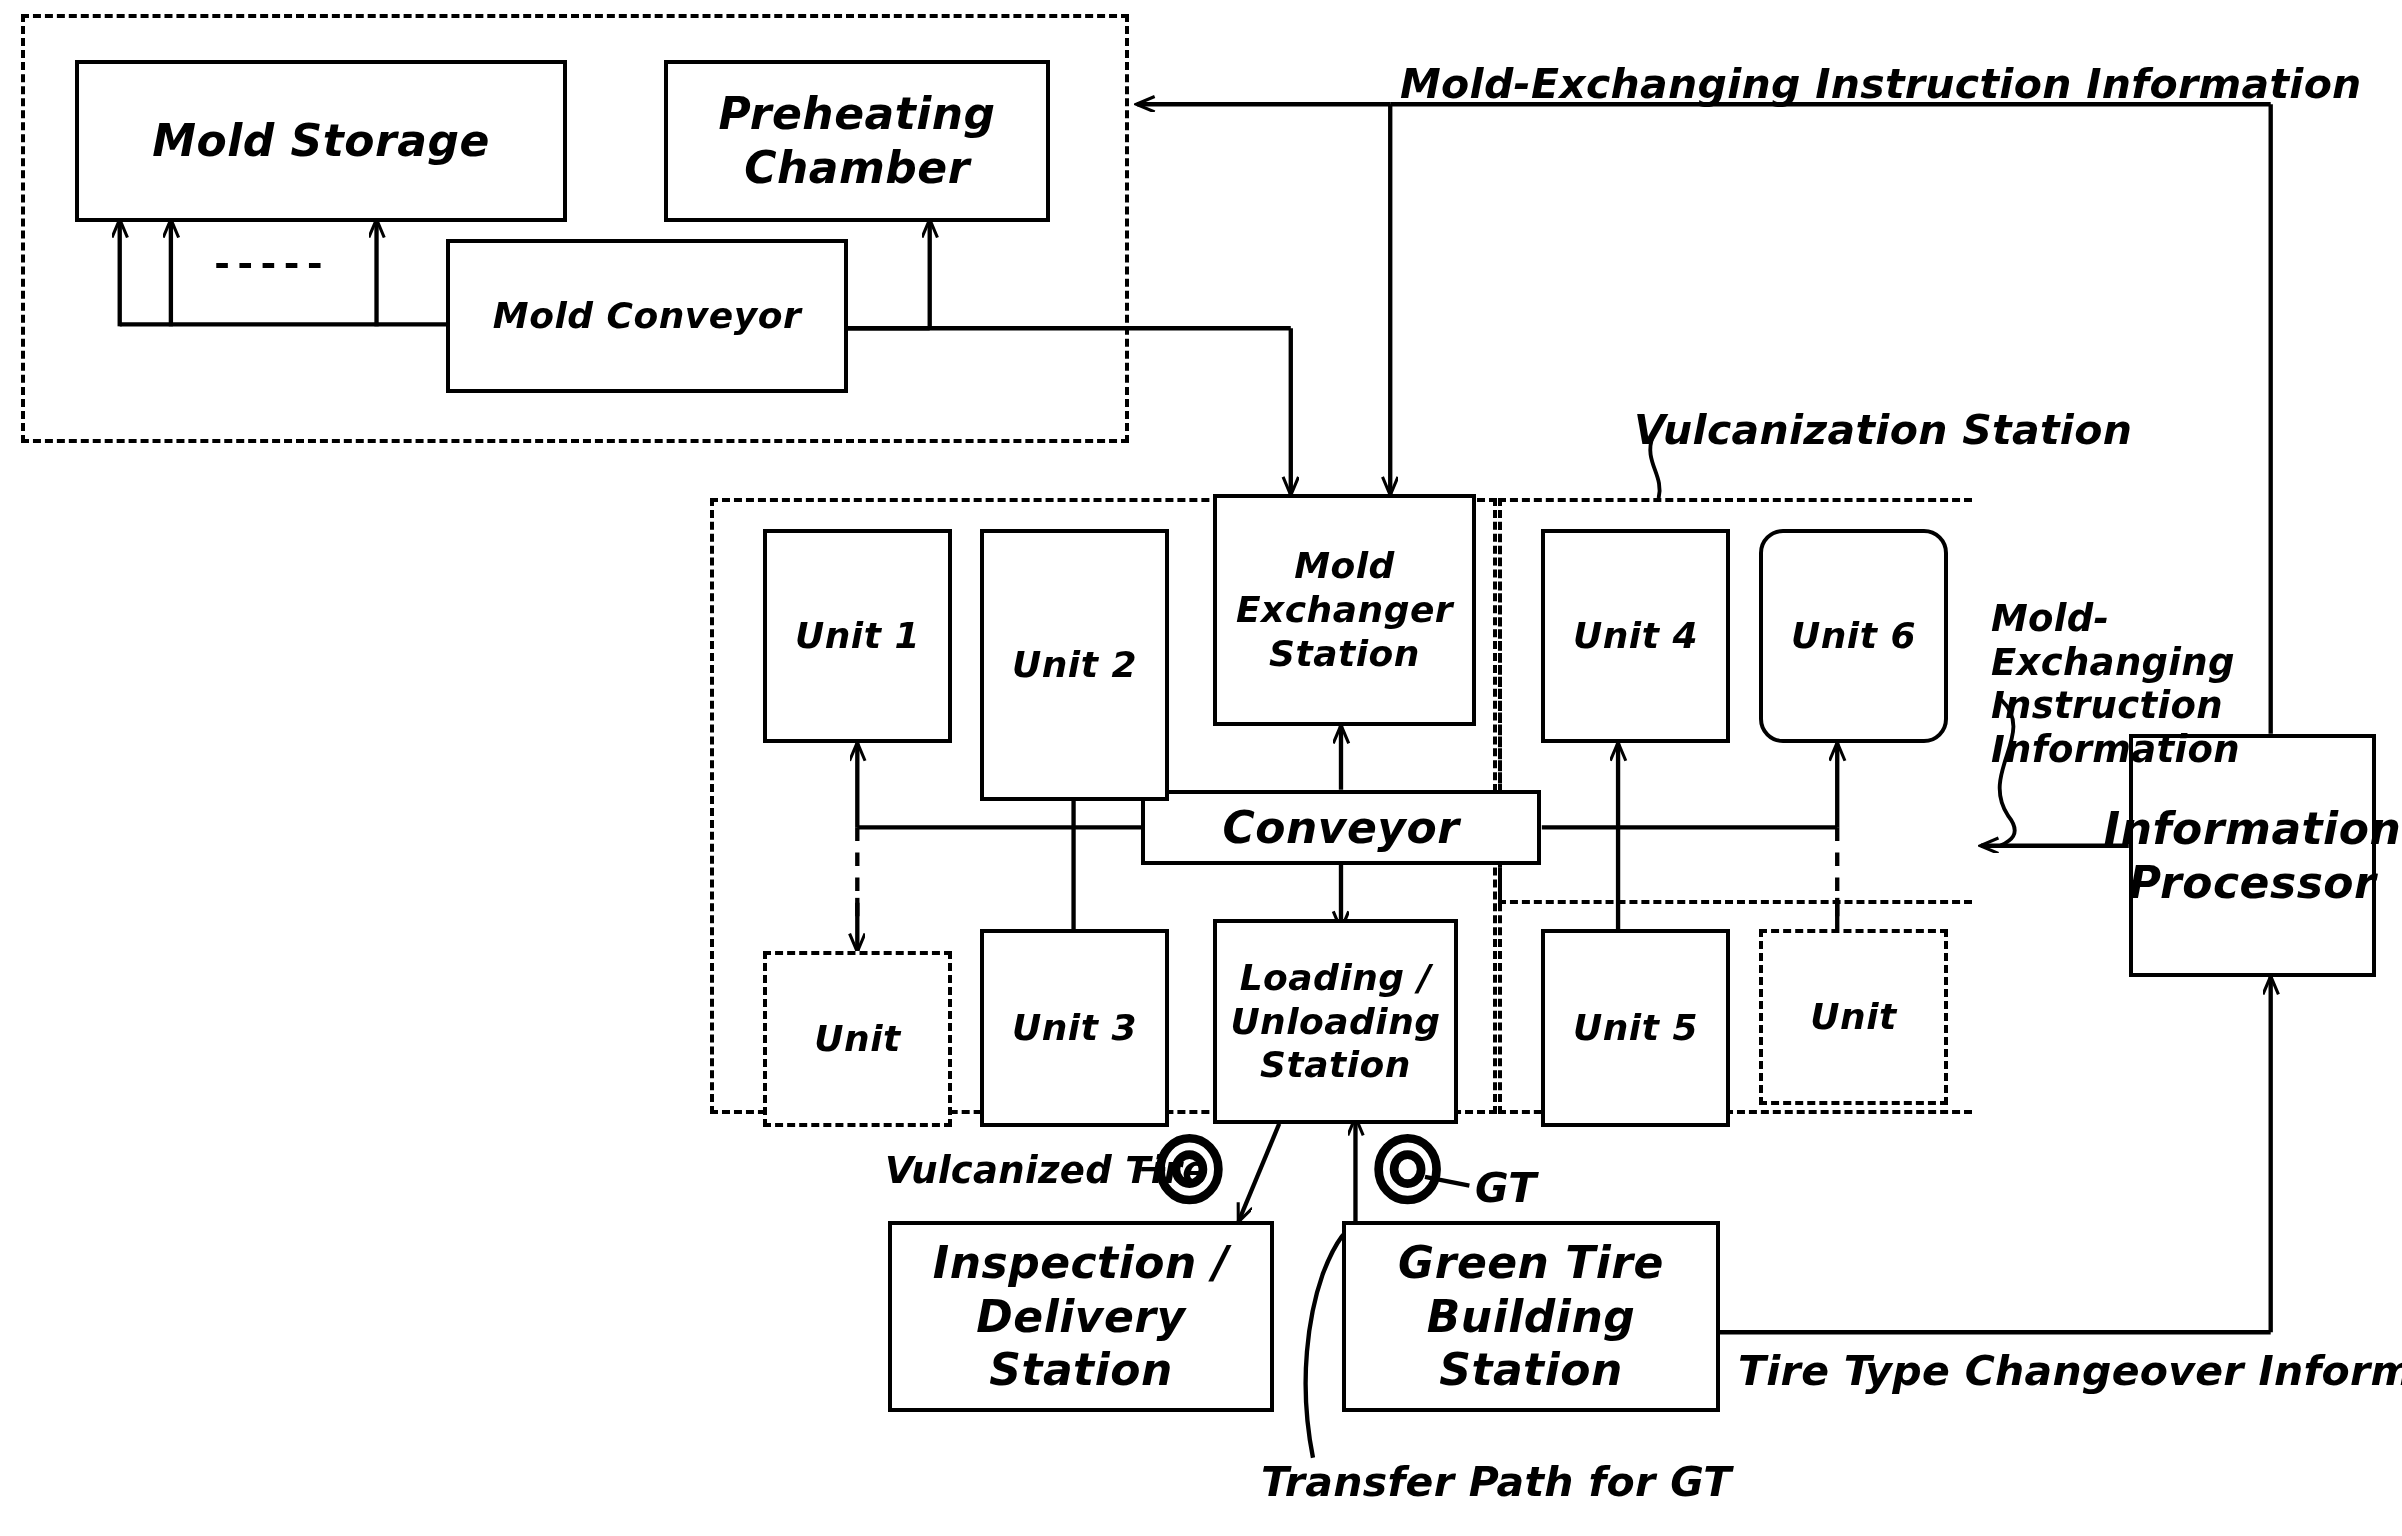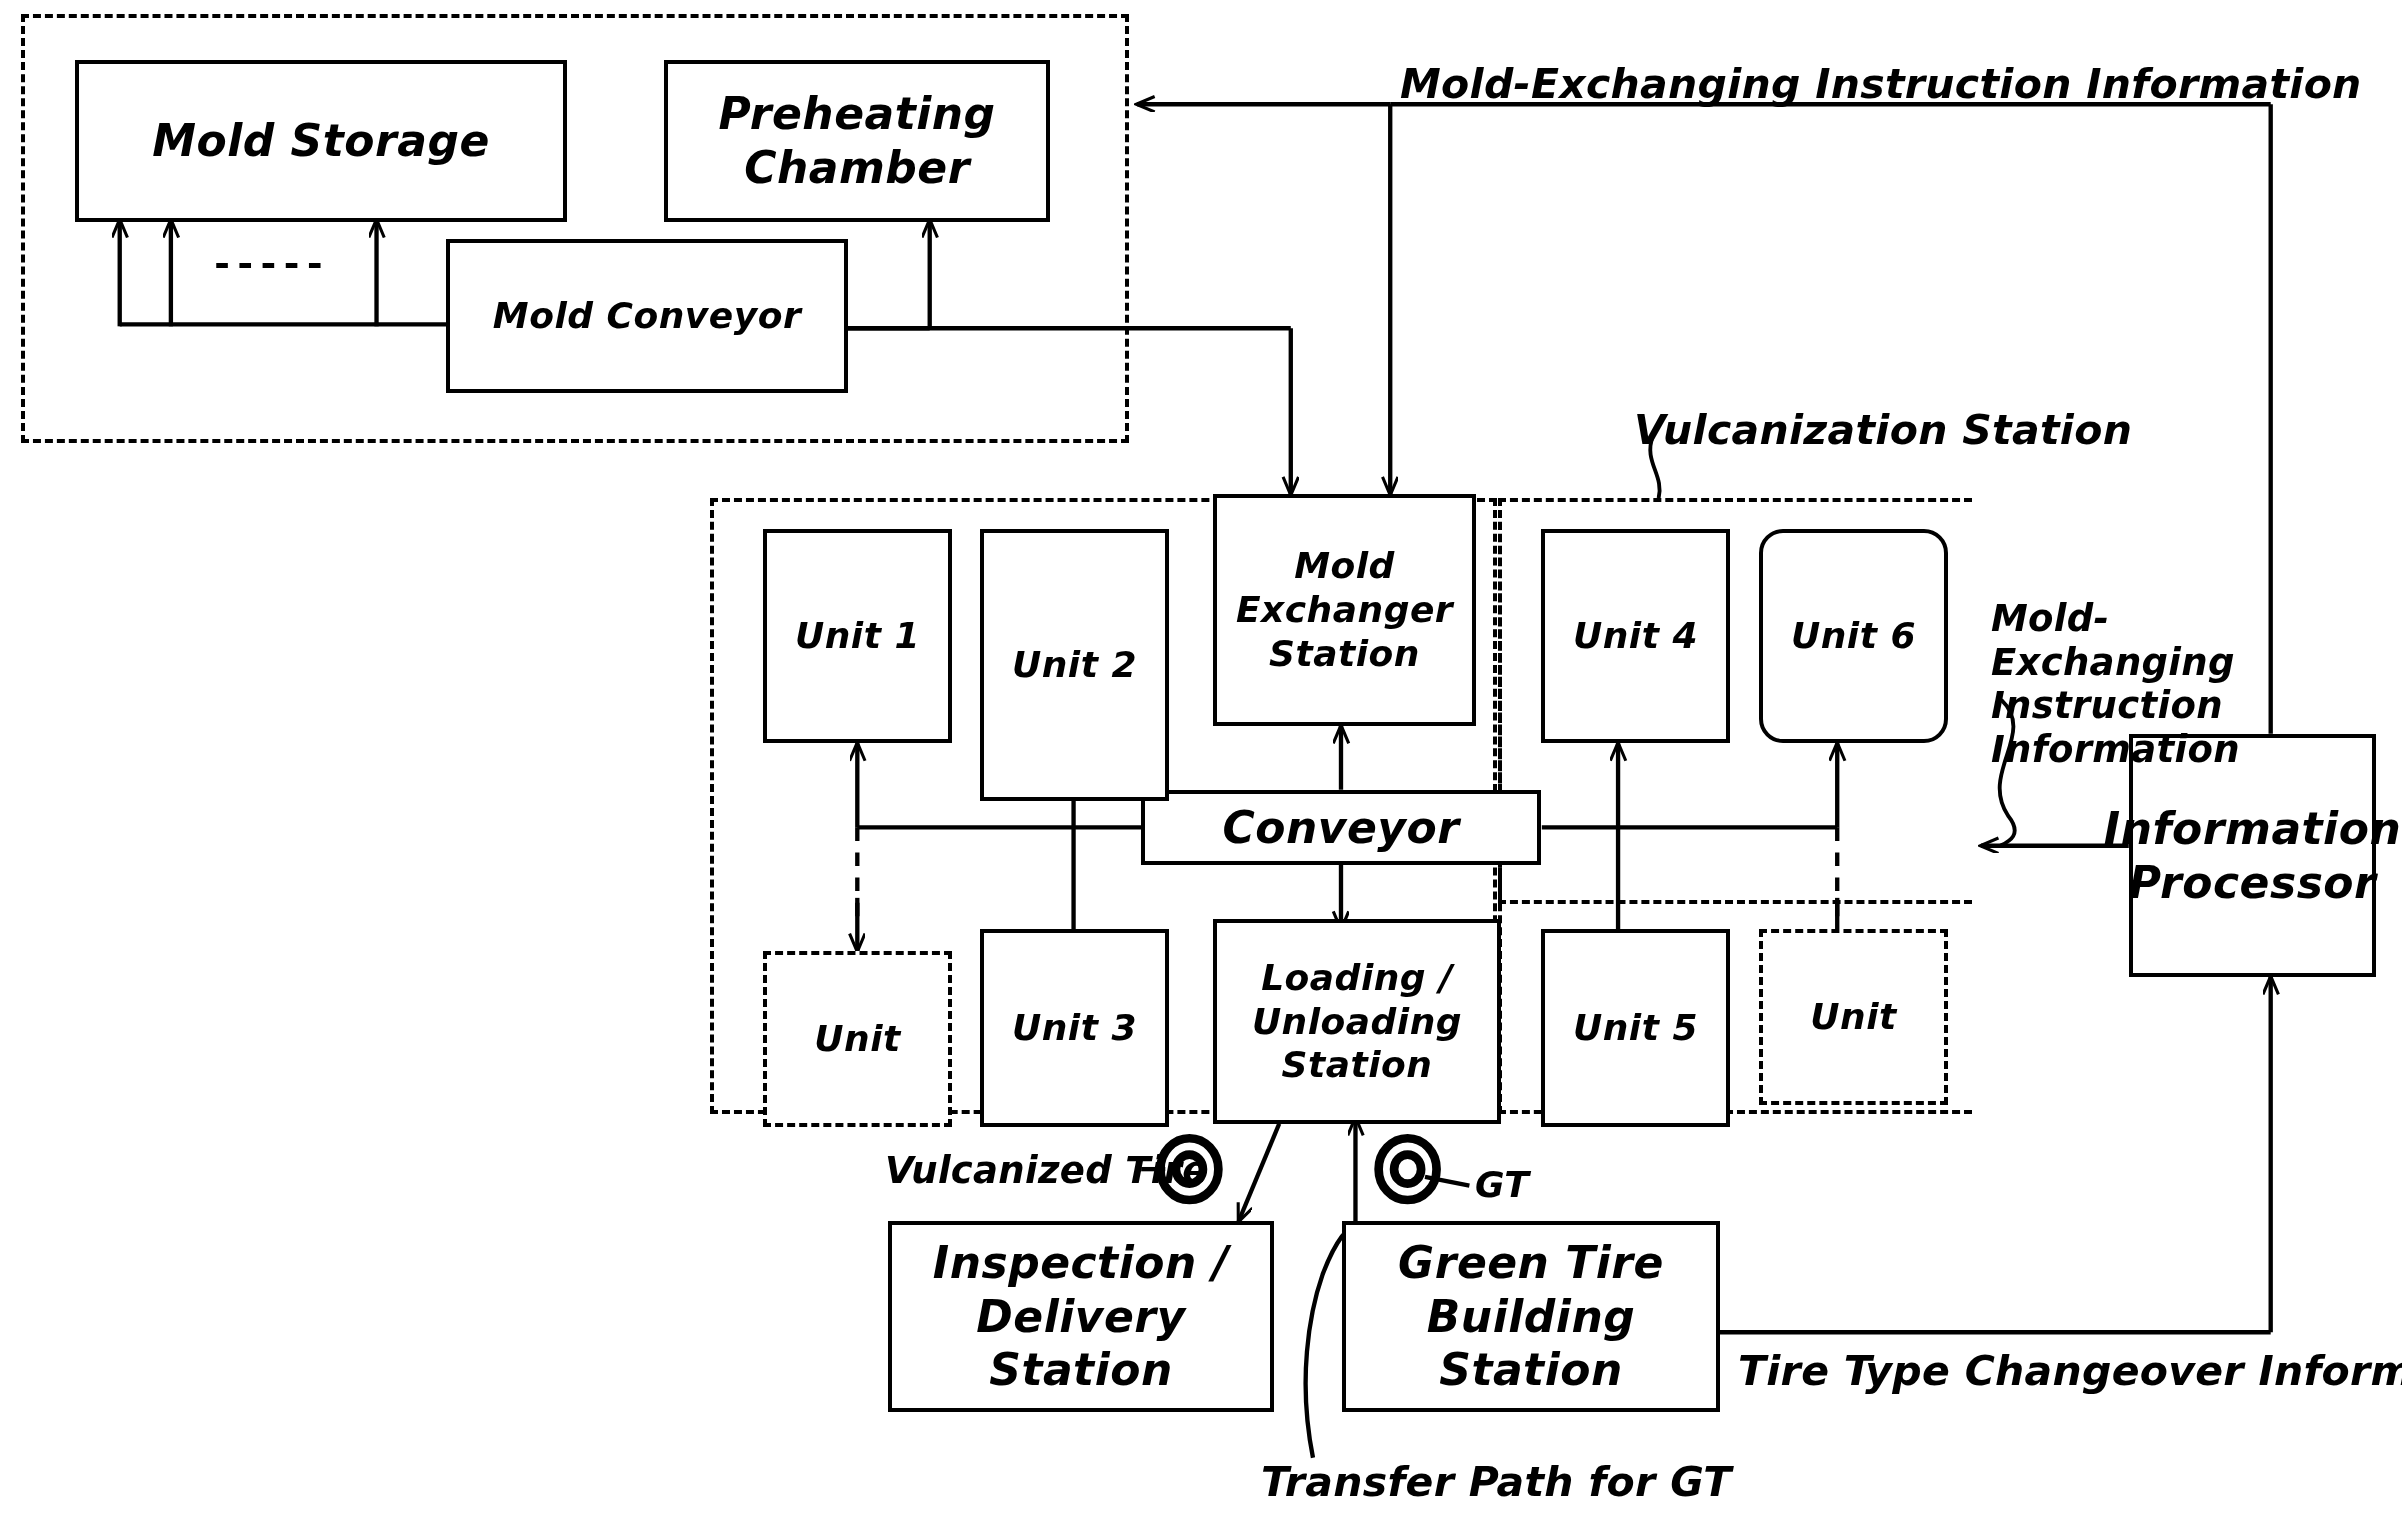--- a/index.html
+++ b/index.html
@@ -34,21 +34,21 @@
   .lbl{
     position:absolute;
     font-style:italic;font-weight:bold;
     font-family:"DejaVu Sans", sans-serif;
     white-space:nowrap;
     z-index:4;
     letter-spacing:0.3px;
   }
   .lbl.wrap{white-space:normal;}
   .t38{font-size:37px;}
-  .t40{font-size:36px;}
+  .t40{font-size:41px;}
   .t42{font-size:41px;}
   .t44{font-size:36px;}
   .t46{font-size:44px;}
 </style>
 </head>
 <body>
 
 <div id="stage">
 
   <div class="region" style="left:21px;top:13.5px;width:1108px;height:429px;"></div>
@@ -160,21 +160,21 @@
   <div class="box t46" style="left:1141px;top:790px;width:400px;height:75px;">Conveyor</div>
 
   <div class="box t44" style="left:763px;top:529px;width:189px;height:214px;">Unit 1</div>
 
   <div class="box t44" style="left:980px;top:529px;width:189px;height:272px;">Unit 2</div>
 
   <div class="box dash t44" style="left:763px;top:951px;width:189px;height:176px;">Unit</div>
 
   <div class="box t44" style="left:980px;top:929px;width:189px;height:198px;">Unit 3</div>
 
-  <div class="box t44" style="left:1213px;top:919px;width:288px;height:205px;white-space:pre-line;">Loading /
+  <div class="box t44" style="left:1213px;top:919px;width:245px;height:205px;white-space:pre-line;">Loading /
 Unloading
 Station</div>
 
   <div class="box t44" style="left:1541px;top:529px;width:189px;height:214px;">Unit 4</div>
 
   <div class="box t44" style="left:1759px;top:529px;width:189px;height:214px;border-radius:24px;">Unit 6</div>
 
   <div class="box t44" style="left:1541px;top:929px;width:189px;height:198px;">Unit 5</div>
 
   <div class="box dash t44" style="left:1759px;top:929px;width:189px;height:176px;">Unit</div>

